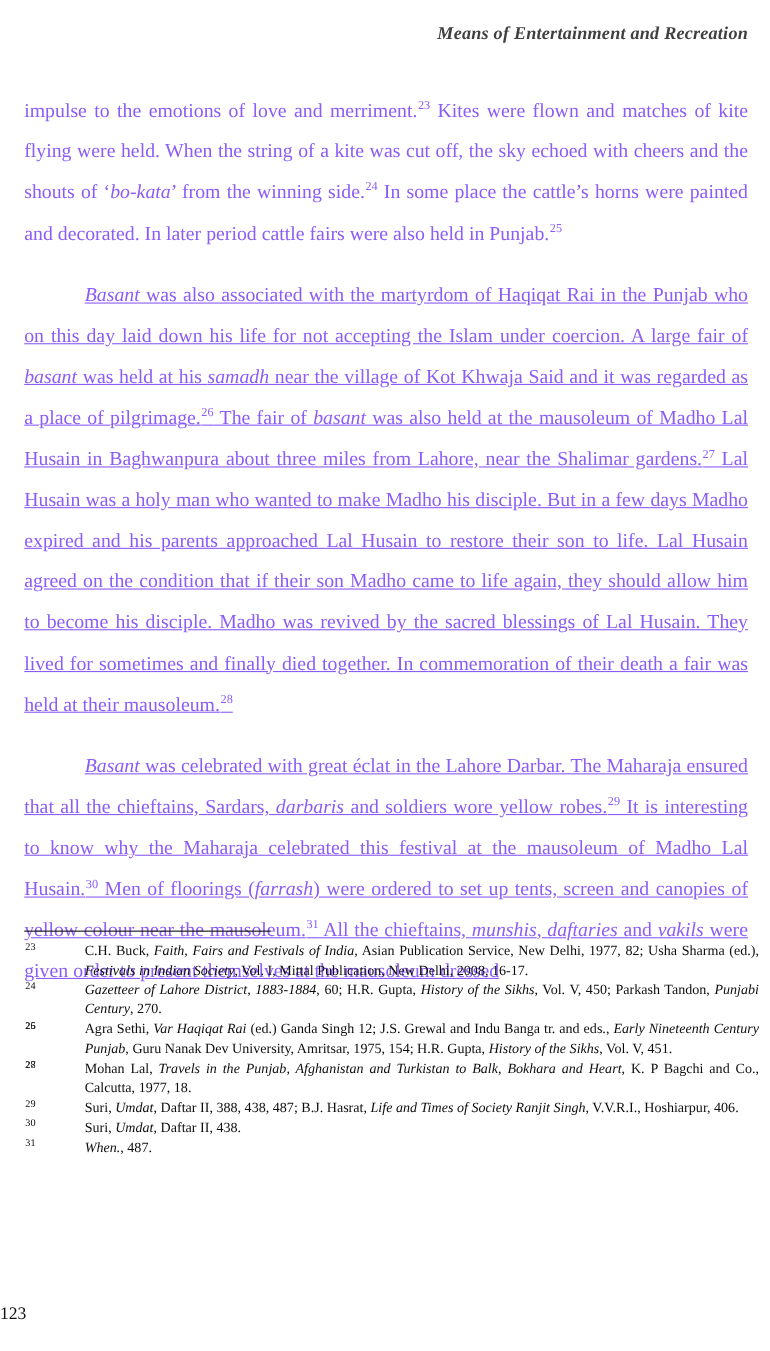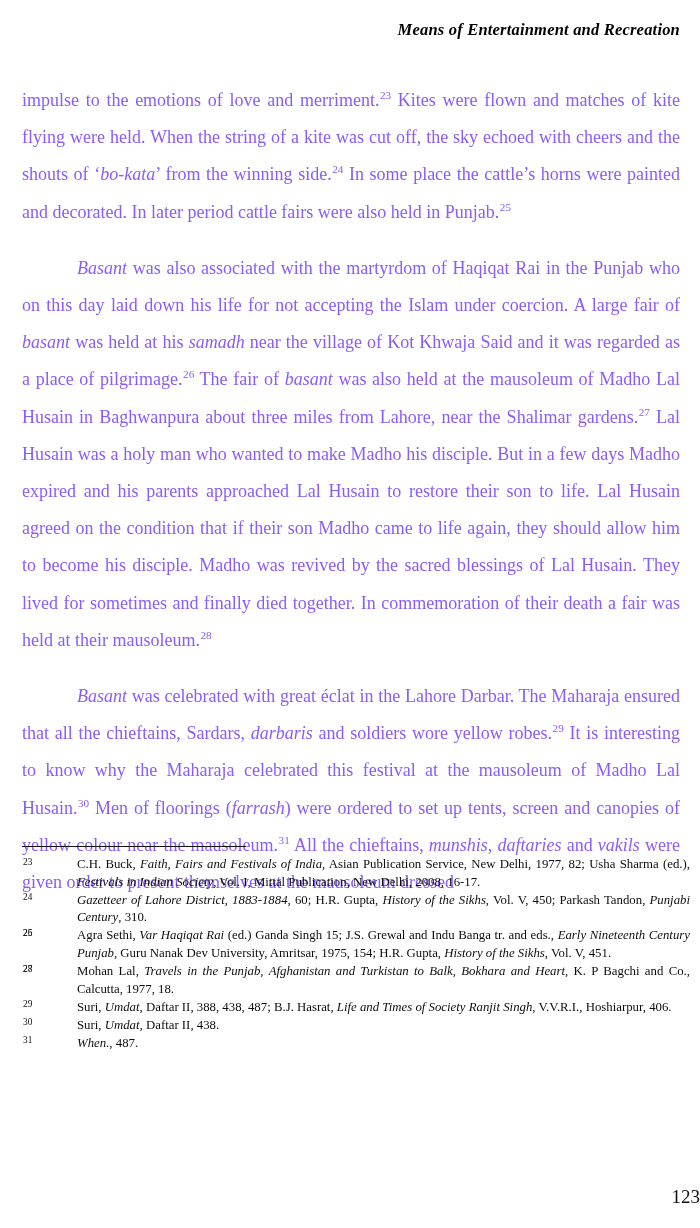--- a/index.html
+++ b/index.html
@@ -27,21 +27,21 @@
   .running-header {
     position: absolute;
     top: 20px;
     left: 22px;
     width: 658px;
     text-align: right;
     font-size: 16.5px;
     font-weight: bold;
     font-style: italic;
     letter-spacing: 0.2px;
-    color: #000000;
+    color: #404040;
   }
 
   
   .body-block {
     position: absolute;
     top: 82px;
     left: 22px;
     width: 658px;
   }
 
@@ -49,20 +49,21 @@
     font-size: 18px;
     line-height: 37.2px;
     text-align: justify;
     text-justify: inter-word;
     margin: 0;
     color: #8b5cf6;
     -webkit-font-smoothing: none;
   }
   .para + .para {
     margin-top: 19px;
+    text-decoration: underline;
   }
   .para.indent {
     text-indent: 55px;
   }
   .para i, .footnote i {
     font-style: italic;
   }
   sup {
     font-size: 0.62em;
     vertical-align: super;
@@ -105,45 +106,45 @@
     line-height: 17.6px;
     color: #111;
   }
 
   
   .page-number {
     position: absolute;
     top: 1186px;
     left: 0;
     width: 700px;
-    text-align: right;
-    font-size: 19px;
+    text-align: left;
+    font-size: 16px;
     color: #111;
   }
 </style>
 </head>
 <body>
 
 <div class="page">
 
   <div class="running-header">Means of Entertainment and Recreation</div>
 
   <div class="body-block">
       <p class="para"><span>impulse to the emotions of love and merriment.</span><sup>23</sup><span> Kites were flown and matches of kite flying were held. When the string of a kite was cut off, the sky echoed with cheers and the shouts of ‘</span><i>bo-kata</i><span>’ from the winning side.</span><sup>24</sup><span> In some place the cattle’s horns were painted and decorated. In later period cattle fairs were also held in Punjab.</span><sup>25</sup></p>
       <p class="para indent"><i>Basant</i><span> was also associated with the martyrdom of Haqiqat Rai in the Punjab who on this day laid down his life for not accepting the Islam under coercion. A large fair of </span><i>basant</i><span> was held at his </span><i>samadh</i><span> near the village of Kot Khwaja Said and it was regarded as a place of pilgrimage.</span><sup>26</sup><span> The fair of </span><i>basant</i><span> was also held at the mausoleum of Madho Lal Husain in Baghwanpura about three miles from Lahore, near the Shalimar gardens.</span><sup>27</sup><span> Lal Husain was a holy man who wanted to make Madho his disciple. But in a few days Madho expired and his parents approached Lal Husain to restore their son to life. Lal Husain agreed on the condition that if their son Madho came to life again, they should allow him to become his disciple. Madho was revived by the sacred blessings of Lal Husain. They lived for sometimes and finally died together. In commemoration of their death a fair was held at their mausoleum.</span><sup>28</sup></p>
       <p class="para indent"><i>Basant</i><span> was celebrated with great éclat in the Lahore Darbar. The Maharaja ensured that all the chieftains, Sardars, </span><i>darbaris</i><span> and soldiers wore yellow robes.</span><sup>29</sup><span> It is interesting to know why the Maharaja celebrated this festival at the mausoleum of Madho Lal Husain.</span><sup>30</sup><span> Men of floorings (</span><i>farrash</i><span>) were ordered to set up tents, screen and canopies of yellow colour near the mausoleum.</span><sup>31</sup><span> All the chieftains, </span><i>munshis</i><span>, </span><i>daftaries</i><span> and </span><i>vakils</i><span> were given order to present themselves at the mausoleum dressed</span></p>
     </div>
 
   <div class="footnote-rule"></div>
 
   <div class="footnotes">
       <div class="footnote"><span class="fn-num">23</span><span><span>C.H. Buck, </span><i>Faith, Fairs and Festivals of India,</i><span> Asian Publication Service, New Delhi, 1977, 82; Usha Sharma (ed.), </span><i>Festivals in Indian Society</i><span>, Vol. I, Mittal Publication, New Delhi, 2008, 16-17.</span></span></div>
-      <div class="footnote"><span class="fn-num">24</span><span><i>Gazetteer of Lahore District, 1883-1884</i><span>, 60; H.R. Gupta, </span><i>History of the Sikhs</i><span>, Vol. V, 450; Parkash Tandon, </span><i>Punjabi Century</i><span>, 310.</span></span></div>
+      <div class="footnote"><span class="fn-num">24</span><span><i>Gazetteer of Lahore District, 1883-1884</i><span>, 60; H.R. Gupta, </span><i>History of the Sikhs</i><span>, Vol. V, 450; Parkash Tandon, </span><i>Punjabi Century</i><span>, 270.</span></span></div>
       <div class="footnote"><span class="fn-num">25</span></div>
-      <div class="footnote"><span class="fn-num">26</span><span><span>Agra Sethi, </span><i>Var Haqiqat Rai</i><span> (ed.) Ganda Singh 15; J.S. Grewal and Indu Banga tr. and eds., </span><i>Early Nineteenth Century Punjab</i><span>, Guru Nanak Dev University, Amritsar, 1975, 154; H.R. Gupta, </span><i>History of the Sikhs</i><span>, Vol. V, 451.</span></span></div>
+      <div class="footnote"><span class="fn-num">26</span><span><span>Agra Sethi, </span><i>Var Haqiqat Rai</i><span> (ed.) Ganda Singh 12; J.S. Grewal and Indu Banga tr. and eds., </span><i>Early Nineteenth Century Punjab</i><span>, Guru Nanak Dev University, Amritsar, 1975, 154; H.R. Gupta, </span><i>History of the Sikhs</i><span>, Vol. V, 451.</span></span></div>
       <div class="footnote"><span class="fn-num">27</span></div>
       <div class="footnote"><span class="fn-num">28</span><span><span>Mohan Lal, </span><i>Travels in the Punjab, Afghanistan and Turkistan to Balk, Bokhara and Heart</i><span>, K. P Bagchi and Co., Calcutta, 1977, 18.</span></span></div>
       <div class="footnote"><span class="fn-num">29</span><span><span>Suri, </span><i>Umdat</i><span>, Daftar II, 388, 438, 487; B.J. Hasrat, </span><i>Life and Times of Society Ranjit Singh</i><span>, V.V.R.I., Hoshiarpur, 406.</span></span></div>
       <div class="footnote"><span class="fn-num">30</span><span><span>Suri, </span><i>Umdat</i><span>, Daftar II, 438.</span></span></div>
       <div class="footnote"><span class="fn-num">31</span><span><i>When.</i><span>, 487.</span></span></div>
     </div>
 
   <div class="page-number">123</div>
 
 </div>

